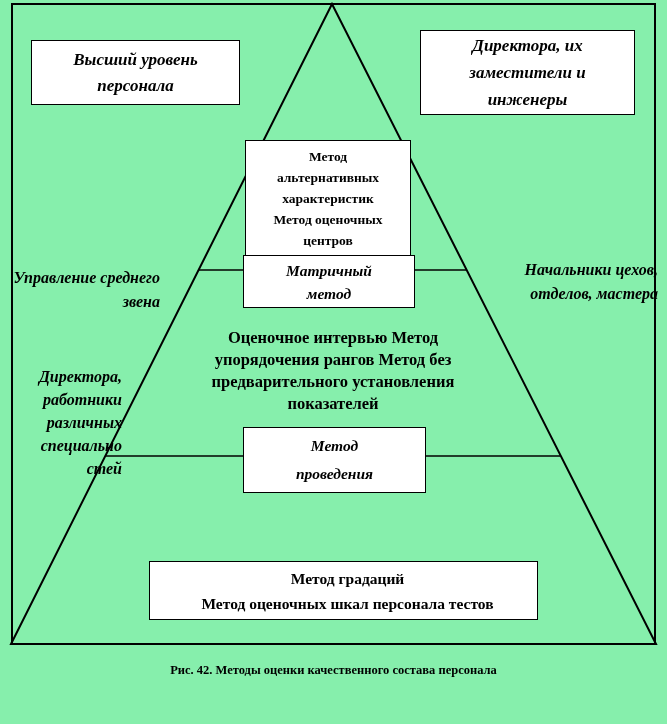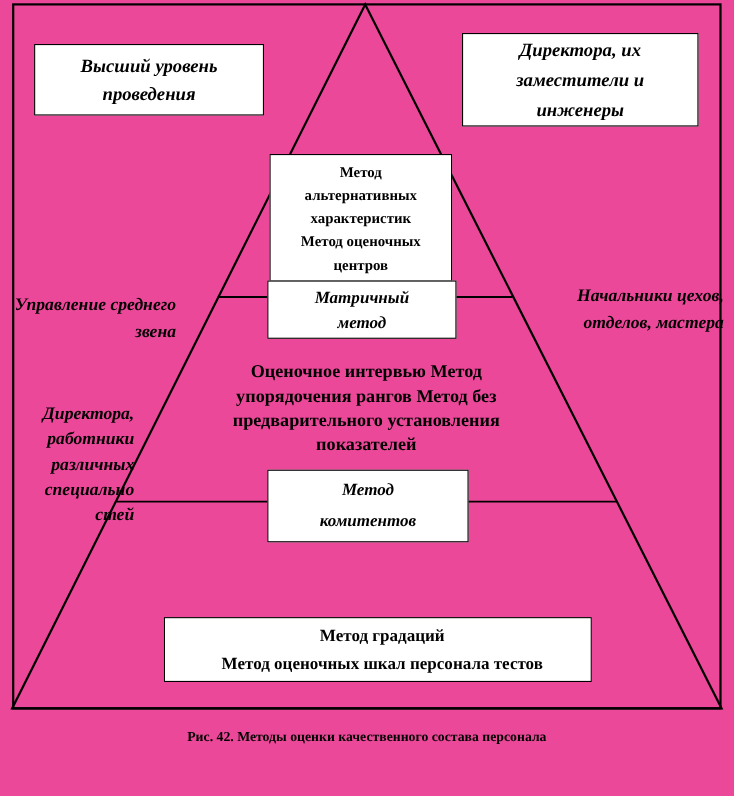--- a/index.html
+++ b/index.html
@@ -4,21 +4,21 @@
 <style>
   html, body {
     margin: 0;
     padding: 0;
     background: #808080;
   }
   #canvas {
     position: relative;
     width: 667px;
     height: 724px;
-    background: #ec4899;
+    background: #86efac;
     font-family: "Liberation Serif", "DejaVu Serif", serif;
     overflow: hidden;
   }
   
   #frame {
     position: absolute;
     left: 11px;
     top: 3px;
     width: 645px;
     height: 642px;
@@ -149,21 +149,21 @@
 
     <polygon points="332,4 656,644 11,644" fill="none" stroke="#000000" stroke-width="2"></polygon>
 
     <line x1="198" y1="270" x2="466" y2="270" stroke="#000000" stroke-width="1.6"></line>
 
     <line x1="106" y1="456" x2="560" y2="456" stroke="#000000" stroke-width="1.6"></line>
   </svg>
 
   <div class="wbox italic-bold" id="box-top-left">
     <span class="ln">Высший уровень</span>
-    <span class="ln">проведения</span>
+    <span class="ln">персонала</span>
   </div>
 
   <div class="wbox italic-bold" id="box-top-right">
     <span class="ln">Директора, их</span>
     <span class="ln">заместители и</span>
     <span class="ln">инженеры</span>
   </div>
 
   <div class="wbox upright-bold" id="box-apex-methods">
     <span class="ln">Метод</span>
@@ -173,21 +173,21 @@
     <span class="ln">центров</span>
   </div>
 
   <div class="wbox italic-bold" id="box-matrix">
     <span class="ln">Матричный</span>
     <span class="ln">метод</span>
   </div>
 
   <div class="wbox italic-bold" id="box-komitentov">
     <span class="ln">Метод</span>
-    <span class="ln">комитентов</span>
+    <span class="ln">проведения</span>
   </div>
 
   <div class="wbox upright-bold" id="box-bottom">
     <span class="ln">Метод градаций</span>
     <span class="ln">Метод оценочных шкал персонала тестов</span>
   </div>
 
   <div class="flabel" id="label-middle-mgmt">
     <span class="ln">Управление</span>
     <span class="ln">среднего звена</span>

